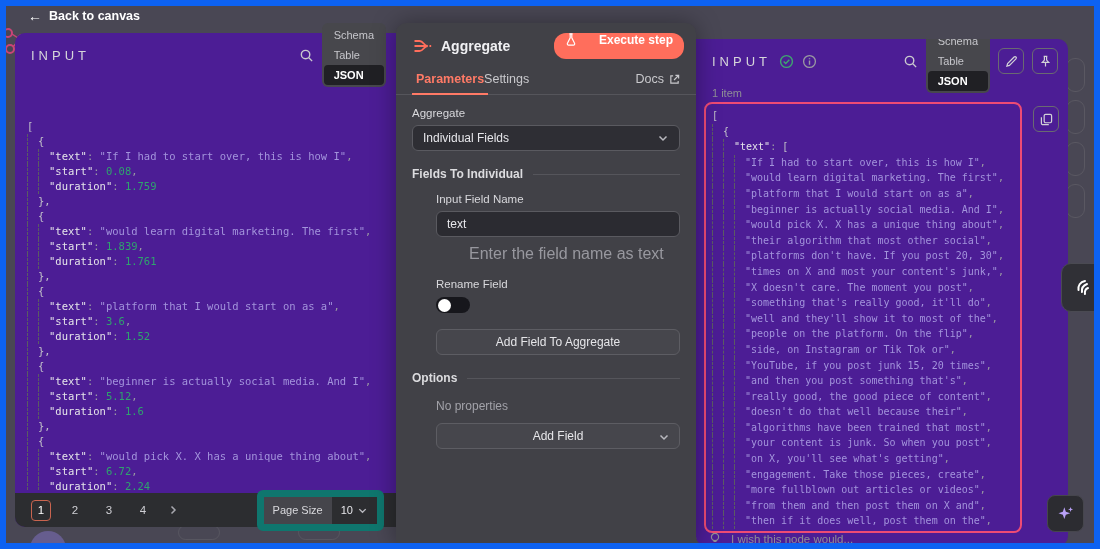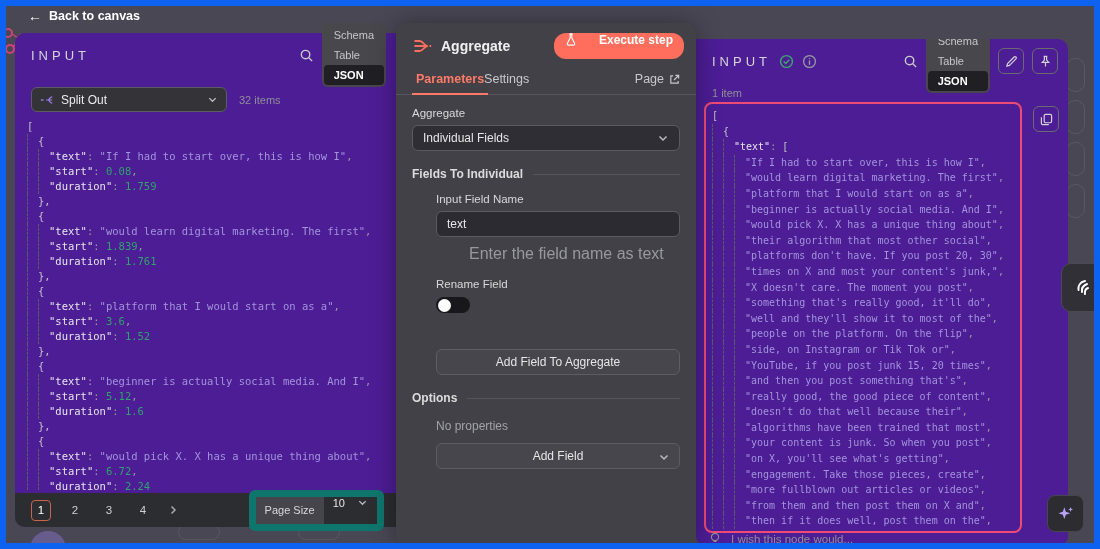--- a/index.html
+++ b/index.html
@@ -46,21 +46,21 @@
   .num { color: #2fa36e; }
   .br  { color: #c2c2c9; }
 
   
   .pager { position: absolute; left: 0; right: 0; bottom: 0; height: 34px; background: #2c2d30; display: flex; align-items: center; padding: 0 12px 0 16px; gap: 14px; z-index: 2; border-radius: 0 0 0 10px; }
   .page-num { color: #cfcfd4; font-size: 11.5px; min-width: 20px; height: 21px; display: flex; align-items: center; justify-content: center; cursor: pointer; border-radius: 4px; }
   .page-num.active { border: 1px solid #c9644f; color: #fff; }
   .page-next { color: #a8a8af; cursor: pointer; display: flex; align-items: center; }
   .page-size { margin-left: auto; display: flex; align-items: stretch; border: 7px solid #0f766e; border-radius: 6px; overflow: hidden; height: 41px; }
   .page-size .lbl { background: #45454b; color: #d9d9dd; font-size: 11px; display: flex; align-items: center; padding: 0 9px; }
-  .page-size .val { display: flex; gap: 12px; padding: 0 9px; color: #e6e6ea; font-size: 11px; cursor: pointer; }
+  .page-size .val { display: flex; align-items: center; gap: 4px; padding: 0 9px; color: #e6e6ea; font-size: 11px; cursor: pointer; }
 
   
   .np-header { display: flex; align-items: center; gap: 9px; padding: 10px 12px 6px 16px; }
   .np-title { color: #f0f0f3; font-size: 14px; font-weight: 700; flex: 1; }
   .exec-btn { display: flex; align-items: flex-start; gap: 22px; background: #ff6e5c; color: #fff; font-size: 12px; font-weight: 600; border: none; border-radius: 12px; height: 26px; padding: 0 11px; cursor: pointer; }
   .np-tabs { display: flex; align-items: flex-end; padding: 4px 16px 0 20px; border-bottom: 1px solid #55555b; height: 30px; }
   .np-tab { font-size: 12.5px; color: #c9c9cd; padding-bottom: 8px; cursor: pointer; position: relative; }
   .np-tab.active { color: #ff7a66; font-weight: 600; }
   .np-tab.active::after { content: ""; position: absolute; left: -4px; right: -4px; bottom: -1px; height: 2px; background: #ff7a66; }
   .docs-link { margin-left: auto; display: flex; align-items: center; gap: 5px; color: #c9c9cd; font-size: 12.5px; padding-bottom: 8px; cursor: pointer; }
@@ -126,33 +126,20 @@
             <circle cx="7" cy="7" r="4.5" fill="none" stroke="#c9c9ce" stroke-width="1.5"></circle>
             <path d="M10.5 10.5 L14 14" stroke="#c9c9ce" stroke-width="1.5"></path>
           </svg>
         <div class="tabset">
           <span class="tab">Schema</span>
           <span class="tab">Table</span>
           <span class="tab active">JSON</span>
         </div>
       </div>
 
-      <div class="selector-row">
-        <div class="node-select">
-          <svg width="14" height="14" viewBox="0 0 16 16">
-              <path d="M1 8 H4" stroke="#9b7ded" stroke-width="1.6"></path>
-              <path d="M7 8 H9 C11 8 11 4.5 14 4.5 M7 8 H14 M7 8 H9 C11 8 11 11.5 14 11.5" fill="none" stroke="#9b7ded" stroke-width="1.4"></path>
-            </svg>
-          <span class="grow">Split Out</span>
-          <svg class="chev" width="11" height="11" viewBox="0 0 12 12">
-              <path d="M2.5 4.5 L6 8 L9.5 4.5" fill="none" stroke="#b9b9bf" stroke-width="1.5"></path>
-            </svg>
-        </div>
-        <span class="items-count">32 items</span>
-      </div>
 
       <div class="code input-code">
           <div class="cl"><span class="lt"><span class="br">[</span></span></div>
           <div class="cl"><span class="guide"></span><span class="lt"><span class="br">{</span></span></div>
           <div class="cl"><span class="guide"></span><span class="guide"></span><span class="lt"><span class="key">"text"</span><span class="pun">: </span><span class="str">"If I had to start over, this is how I"</span><span class="pun">,</span></span></div>
           <div class="cl"><span class="guide"></span><span class="guide"></span><span class="lt"><span class="key">"start"</span><span class="pun">: </span><span class="num">0.08</span><span class="pun">,</span></span></div>
           <div class="cl"><span class="guide"></span><span class="guide"></span><span class="lt"><span class="key">"duration"</span><span class="pun">: </span><span class="num">1.759</span></span></div>
           <div class="cl"><span class="guide"></span><span class="lt"><span class="br">},</span></span></div>
           <div class="cl"><span class="guide"></span><span class="lt"><span class="br">{</span></span></div>
           <div class="cl"><span class="guide"></span><span class="guide"></span><span class="lt"><span class="key">"text"</span><span class="pun">: </span><span class="str">"would learn digital marketing. The first"</span><span class="pun">,</span></span></div>
@@ -207,21 +194,21 @@
           <svg width="12" height="13" viewBox="0 0 14 16">
               <path d="M5 1 H9 M6 1 V6 L2.5 13 A1.5 1.5 0 0 0 4 15 H10 A1.5 1.5 0 0 0 11.5 13 L8 6 V1" fill="none" stroke="#fff" stroke-width="1.4"></path>
             </svg>
           <span>Execute step</span>
         </button>
       </div>
       <div class="np-tabs">
         <span class="np-tab active">Parameters</span>
         <span class="np-tab">Settings</span>
         <span class="docs-link">
-          <span>Page</span>
+          <span>Docs</span>
           <svg width="11" height="11" viewBox="0 0 12 12">
               <path d="M4.5 2 H2 V10 H10 V7.5 M7 1.5 H10.5 V5 M10.5 1.5 L5.5 6.5" fill="none" stroke="#c9c9cd" stroke-width="1.3"></path>
             </svg>
         </span>
       </div>
       <div class="np-body">
         <div class="field-label">Aggregate</div>
         <div class="select">
           <span class="grow">Individual Fields</span>
           <svg width="12" height="12" viewBox="0 0 12 12">
@@ -236,21 +223,21 @@
         <div class="sub-group">
           <div class="field-label">Input Field Name</div>
           <input class="text-input" value="text" style="">
           <div class="hint">Enter the field name as text</div>
           <div class="field-label" style="margin-top:15px">Rename Field</div>
           <div class="toggle">
               <span class="knob"></span>
             </div>
         </div>
 
-        <div class="wide-btn" style="margin-top:36px">
+        <div class="wide-btn" style="margin-top:16px">
           <span>Add Field To Aggregate</span>
         </div>
 
         <div class="section-head">
           <span>Options</span>
         </div>
         <div class="no-props">No properties</div>
         <div class="wide-btn">
           <span>Add Field</span>
           <svg class="chev" width="12" height="12" viewBox="0 0 12 12">

